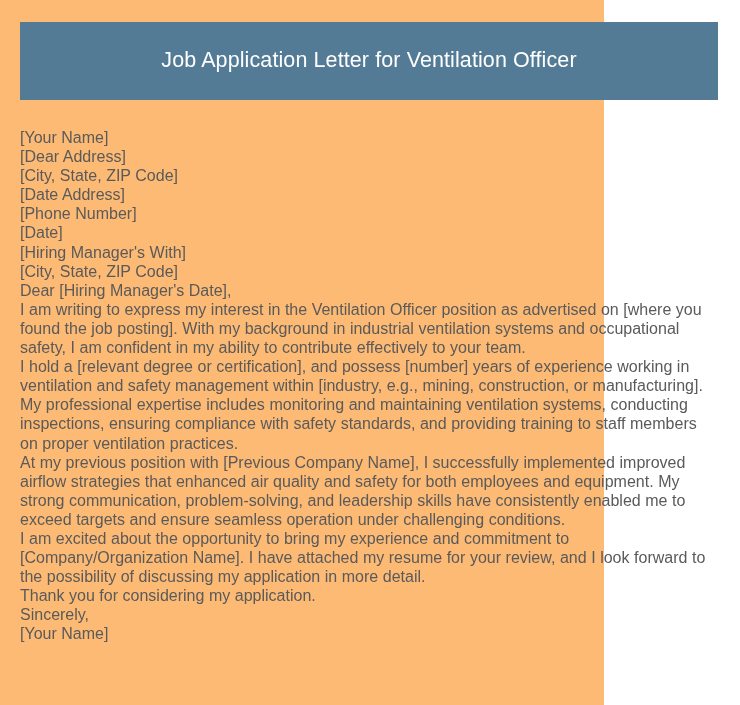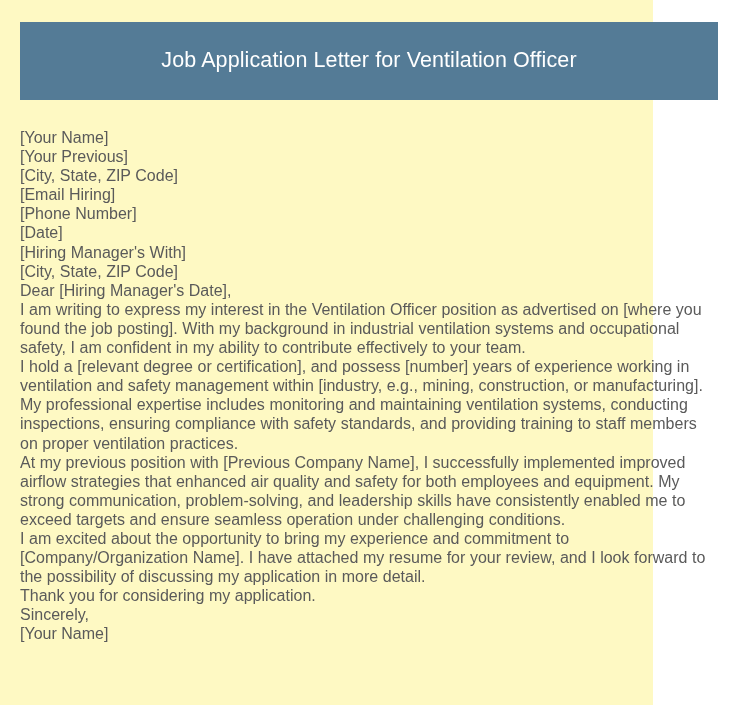--- a/index.html
+++ b/index.html
@@ -9,23 +9,23 @@
   }
   body {
     width: 740px;
     height: 705px;
     background: #ffffff;
     font-family: "Liberation Sans", sans-serif;
     overflow: hidden;
   }
   .page {
     position: relative;
-    width: 653px;
+    width: 604px;
     height: 705px;
-    background: #fef9c3;
+    background: #fdba74;
     box-sizing: border-box;
   }
   .letter-header {
     position: absolute;
     left: 20px;
     top: 22px;
     width: 698px;
     height: 78px;
     background: #547b96;
     display: flex;
@@ -71,23 +71,23 @@
 
 <div class="page">
 
   <div class="letter-header">
     <div class="letter-title">Job Application Letter for Ventilation Officer</div>
   </div>
 
   <div class="letter-body">
 
     <div class="letter-line">[Your Name]</div>
-    <div class="letter-line">[Your Previous]</div>
+    <div class="letter-line">[Dear Address]</div>
     <div class="letter-line">[City, State, ZIP Code]</div>
-    <div class="letter-line">[Email Hiring]</div>
+    <div class="letter-line">[Date Address]</div>
     <div class="letter-line">[Phone Number]</div>
     <div class="letter-line">[Date]</div>
 
     <div class="letter-line">[Hiring Manager's With]</div>
     <div class="letter-line">[City, State, ZIP Code]</div>
 
     <div class="letter-line">Dear [Hiring Manager's Date],</div>
 
     <p class="letter-para">I am writing to express my interest in the Ventilation Officer position as advertised on [where you found the job posting]. With my background in industrial ventilation systems and occupational safety, I am confident in my ability to contribute effectively to your team.</p>
     <p class="letter-para">I hold a [relevant degree or certification], and possess [number] years of experience working in ventilation and safety management within [industry, e.g., mining, construction, or manufacturing]. My professional expertise includes monitoring and maintaining ventilation systems, conducting inspections, ensuring compliance with safety standards, and providing training to staff members on proper ventilation practices.</p>

